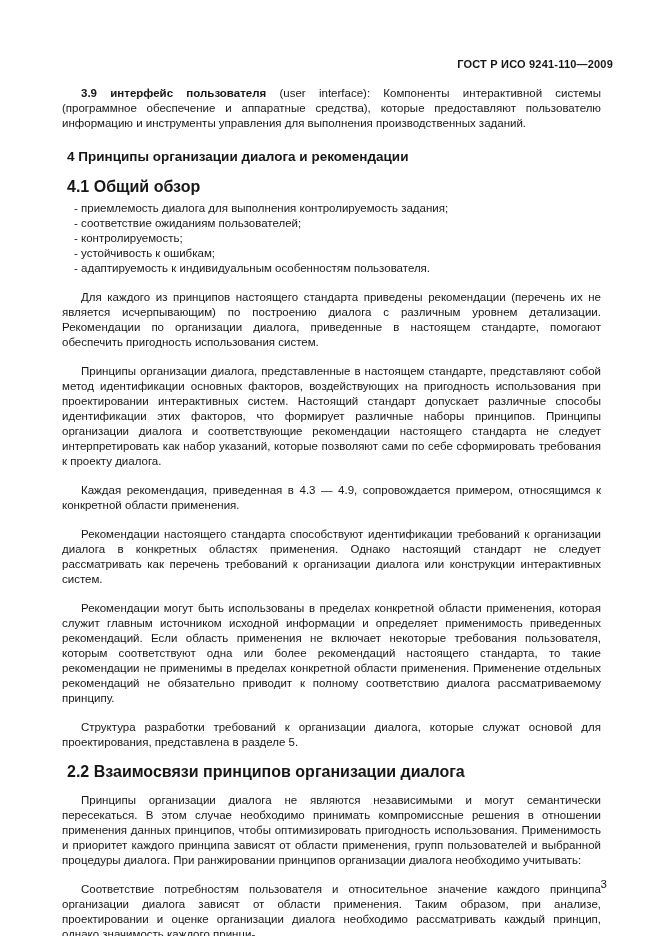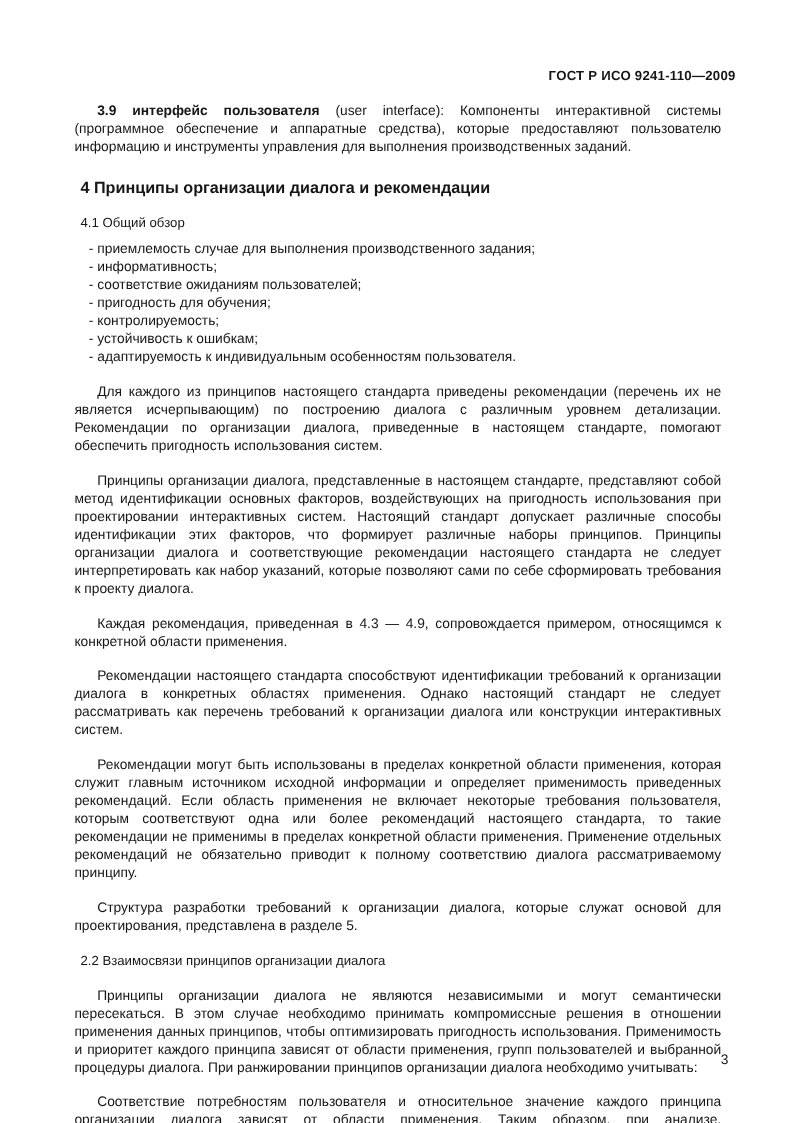--- a/index.html
+++ b/index.html
@@ -32,22 +32,22 @@
     text-indent: 19px;
   }
   .h1 {
     font-weight: bold;
     font-size: 13.5px;
     line-height: 16px;
     margin: 18px 0 14px 0;
     text-indent: 19px;
   }
   .h2 {
-    font-weight: normal;
-    font-size: 11px;
+    font-weight: bold;
+    font-size: 16px;
     line-height: 15px;
     margin: 12px 0 7px 0;
     text-indent: 19px;
   }
   .b { font-weight: bold; }
   .list { margin: 0; }
   .list-item {
     margin: 0;
     font-size: 11.5px;
     line-height: 15px;
@@ -78,24 +78,22 @@
   <div class="doc-code">ГОСТ Р ИСО 9241-110—2009</div>
 
   <p class="para"><span class="b">3.9 интерфейс пользователя</span><span> (user interface): Компоненты интерактивной системы (программное обеспечение и аппаратные средства), которые предоставляют пользователю информацию и инструменты управления для выполнения производственных заданий.</span></p>
 
   <div class="h1">4 Принципы организации диалога и рекомендации</div>
 
   <div class="h2">4.1 Общий обзор</div>
 
 
   <div class="list">
-    <p class="list-item">- приемлемость случае для выполнения производственного задания;</p>
-    <p class="list-item">- информативность;</p>
+    <p class="list-item">- приемлемость диалога для выполнения контролируемость задания;</p>
     <p class="list-item">- соответствие ожиданиям пользователей;</p>
-    <p class="list-item">- пригодность для обучения;</p>
     <p class="list-item">- контролируемость;</p>
     <p class="list-item">- устойчивость к ошибкам;</p>
     <p class="list-item">- адаптируемость к индивидуальным особенностям пользователя.</p>
   </div>
 
 
   <p class="para">Для каждого из принципов настоящего стандарта приведены рекомендации (перечень их не является исчерпывающим) по построению диалога с различным уровнем детализации. Рекомендации по организации диалога, приведенные в настоящем стандарте, помогают обеспечить пригодность использования систем.</p>
   <p class="para">Принципы организации диалога, представленные в настоящем стандарте, представляют собой метод идентификации основных факторов, воздействующих на пригодность использования при проектировании интерактивных систем. Настоящий стандарт допускает различные способы идентификации этих факторов, что формирует различные наборы принципов. Принципы организации диалога и соответствующие рекомендации настоящего стандарта не следует интерпретировать как набор указаний, которые позволяют сами по себе сформировать требования к проекту диалога.</p>
   <p class="para">Каждая рекомендация, приведенная в 4.3 — 4.9, сопровождается примером, относящимся к конкретной области применения.</p>
   <p class="para">Рекомендации настоящего стандарта способствуют идентификации требований к организации диалога в конкретных областях применения. Однако настоящий стандарт не следует рассматривать как перечень требований к организации диалога или конструкции интерактивных систем.</p>

